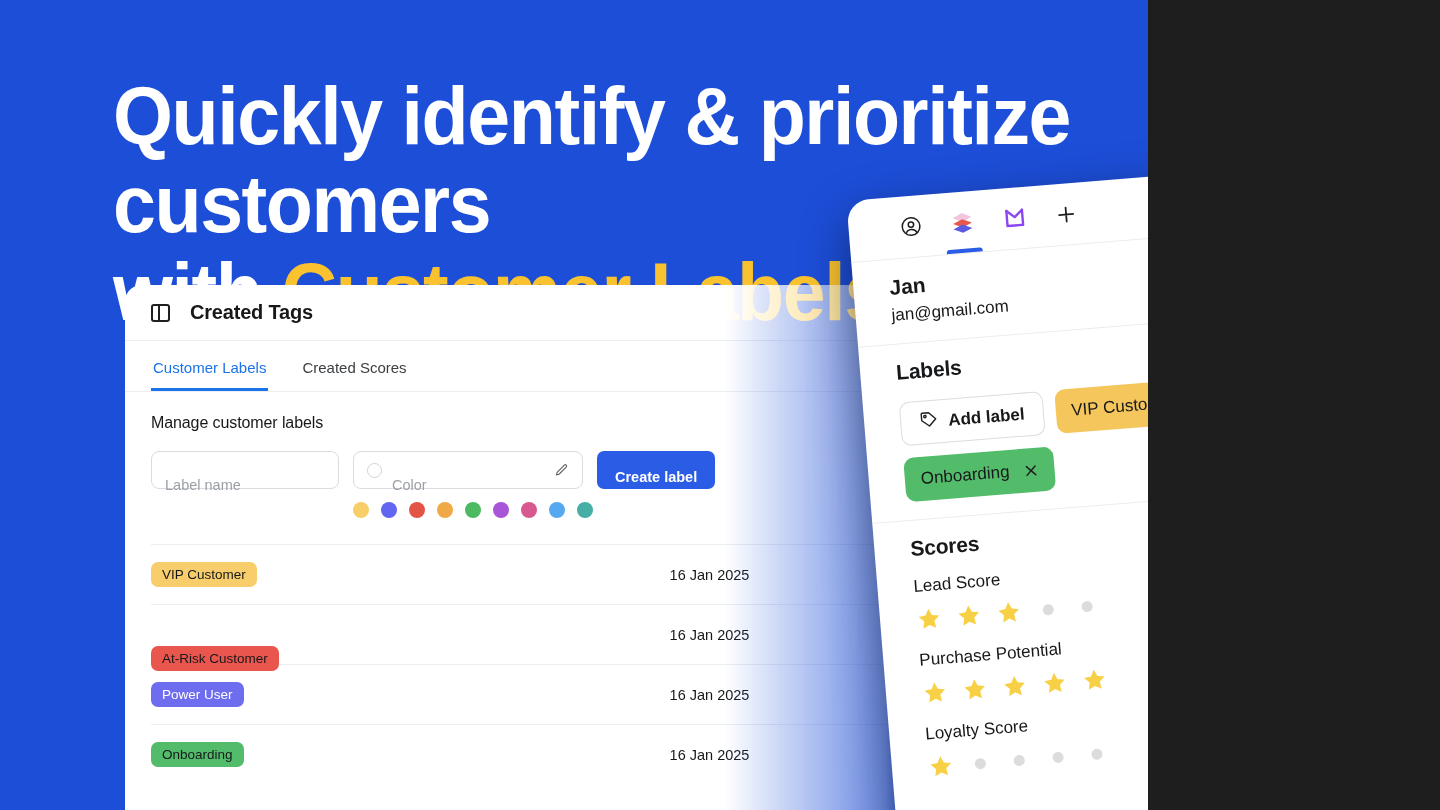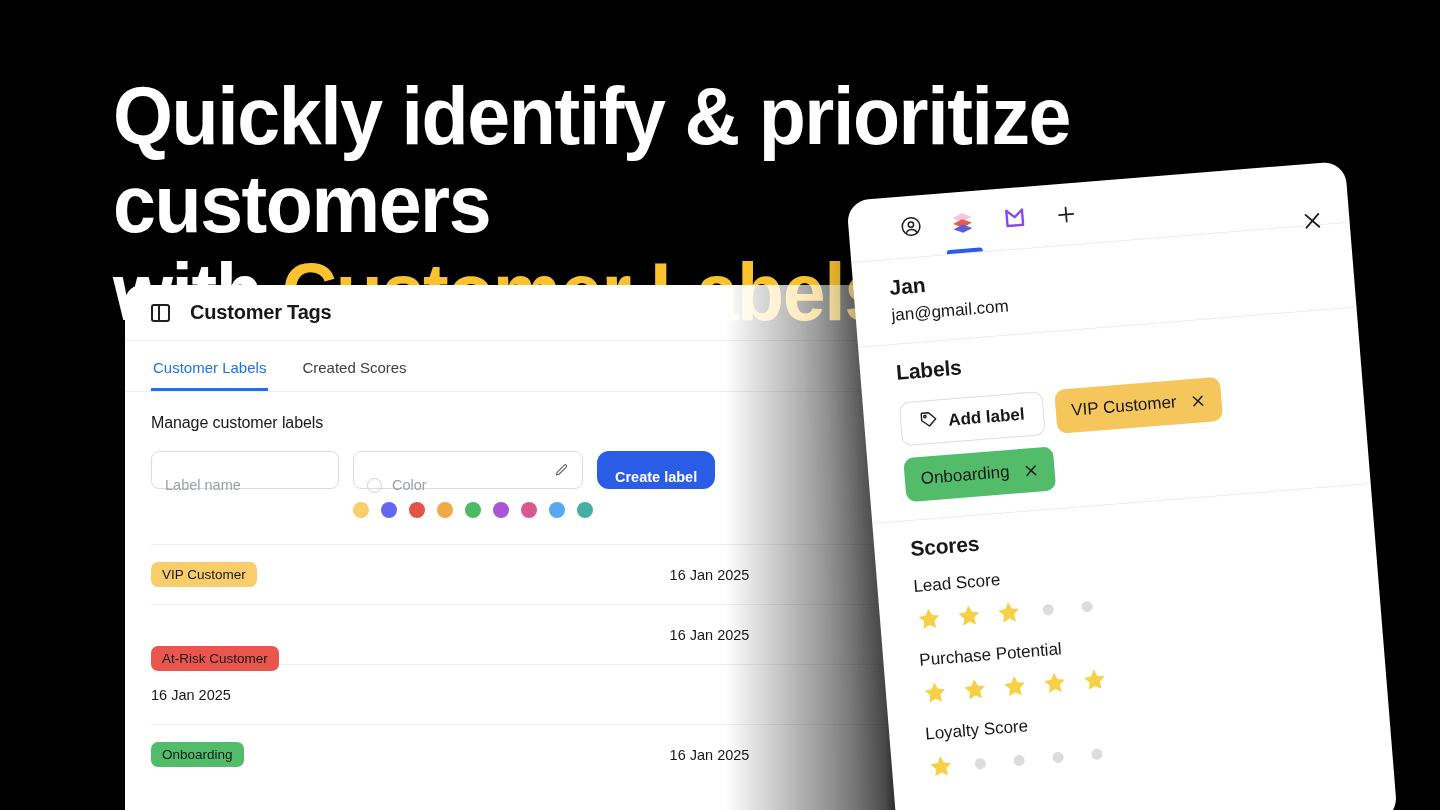--- a/index.html
+++ b/index.html
@@ -4,22 +4,22 @@
 <style>
   * { box-sizing: border-box; margin: 0; padding: 0; }
   html, body {
     width: 1440px; height: 810px;
     overflow: hidden;
     background: #1e1e1e;
     font-family: "Liberation Sans", sans-serif;
   }
   #stage {
     position: relative;
-    width: 1440px; height: 810px;
-    background: #000000;
+    width: 1148px; height: 810px;
+    background: #1d4ed8;
     overflow: hidden;
   }
 
   
   #headline {
     position: absolute;
     left: 113px; top: 72px;
     width: 1230px;
     color: #ffffff;
     font-family: "Liberation Sans", sans-serif;
@@ -97,26 +97,26 @@
     padding: 0 13px;
     background: #fff;
   }
   #label-name-field { width: 188px; }
   #color-field { width: 230px; justify-content: space-between; }
   .field .ph { font-size: 14.5px; color: #9aa0a6; margin-top: 29px; }
   .swatch-ring {
     width: 15px; height: 15px; border-radius: 50%;
     border: 1.6px solid #cfd3d8; flex: none; margin-right: 10px;
   }
-  .color-left { display: flex; align-items: flex-end; }
+  .color-left { display: flex; align-items: center; }
   .pencil { width: 15px; height: 15px; flex: none; }
   #create-label-btn {
     height: 38px; padding: 18px 18px;
     background: #2b5ce6; color: #fff;
-    border: none; border-radius: 12px;
+    border: none; border-radius: 7px;
     font-size: 14.5px; font-weight: bold;
     font-family: "Liberation Sans", sans-serif;
     cursor: pointer;
   }
   .swatch-row { display: flex; gap: 12px; margin: 13px 0 0 202px; }
   .swatch { width: 16px; height: 16px; border-radius: 50%; cursor: pointer; }
 
   
   .dt-table { margin-top: 26px; }
   .tr {
@@ -203,21 +203,21 @@
 <body>
 
 <div id="stage">
 
   <h1 id="headline"><span>Quickly identify &amp; prioritize customers</span><br><span>with </span><span class="accent">Customer Labels</span></h1>
 
   <div id="desktop-card">
 
     <div class="dt-topbar">
       <span class="panel-icon"></span>
-      <span class="dt-title">Customer Tags</span>
+      <span class="dt-title">Created Tags</span>
     </div>
 
     <div class="dt-tabs">
       <div class="dt-tab active">Customer Labels</div>
       <div class="dt-tab">Created Scores</div>
     </div>
 
     <div class="dt-body">
       <div class="dt-section-title">Manage customer labels</div>
 
@@ -255,20 +255,21 @@
         <div id="table-rows">
             <div class="tr">
               <div class="col-name"><span class="pill" style="background: rgb(247, 206, 107); color: rgb(23, 24, 26);">VIP Customer</span></div>
               <div class="col-date">16 Jan 2025</div>
             </div>
             <div class="tr">
               <div class="col-name"><span class="pill" style="background: rgb(233, 86, 78); color: rgb(23, 24, 26); margin-top: 48px;">At-Risk Customer</span></div>
               <div class="col-date">16 Jan 2025</div>
             </div>
             <div class="tr">
+              <div class="col-name"><span class="pill" style="background: rgb(110, 109, 240); color: rgb(255, 255, 255);">Power User</span></div>
               <div class="col-date">16 Jan 2025</div>
             </div>
             <div class="tr">
               <div class="col-name"><span class="pill" style="background: rgb(83, 188, 107); color: rgb(23, 24, 26);">Onboarding</span></div>
               <div class="col-date">16 Jan 2025</div>
             </div>
           </div>
       </div>
     </div>
   </div>

